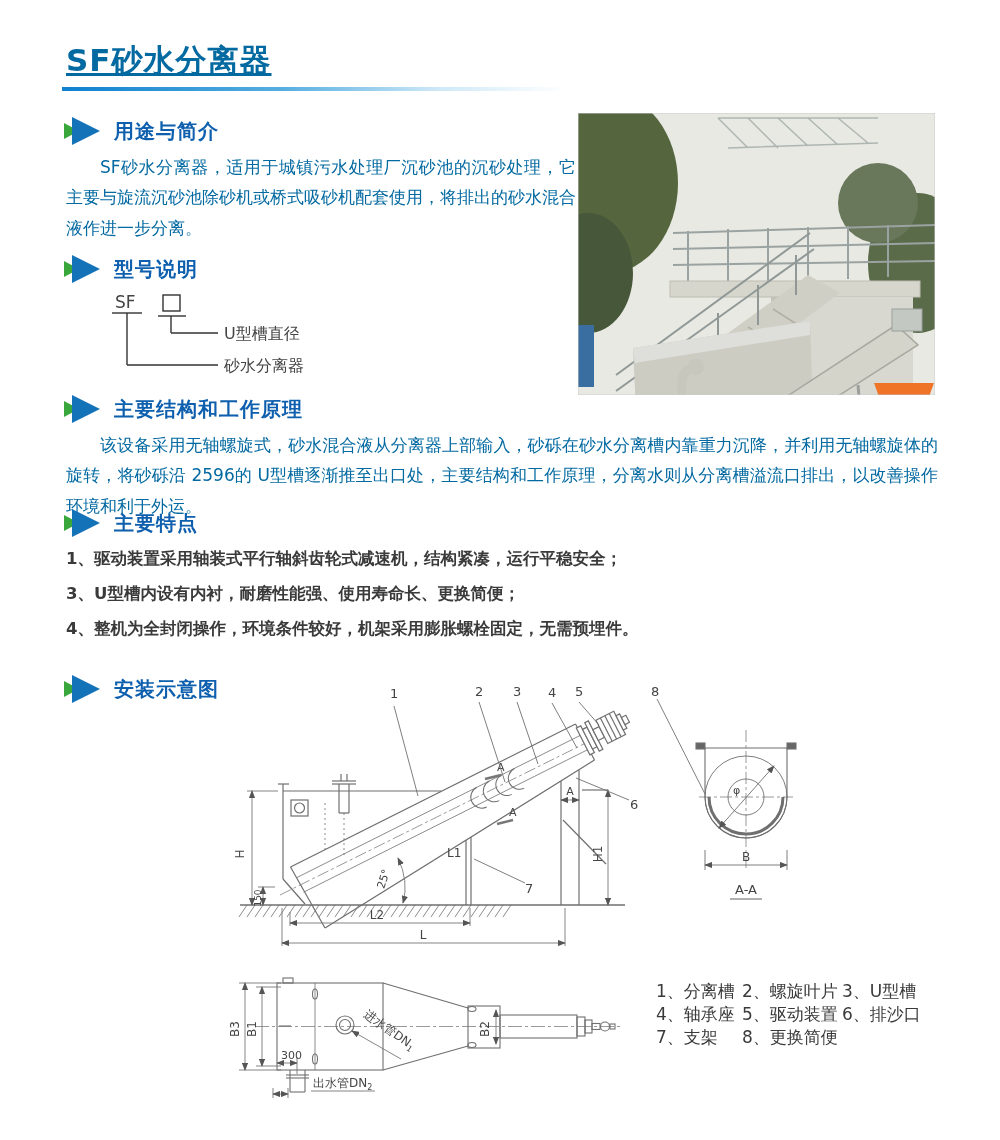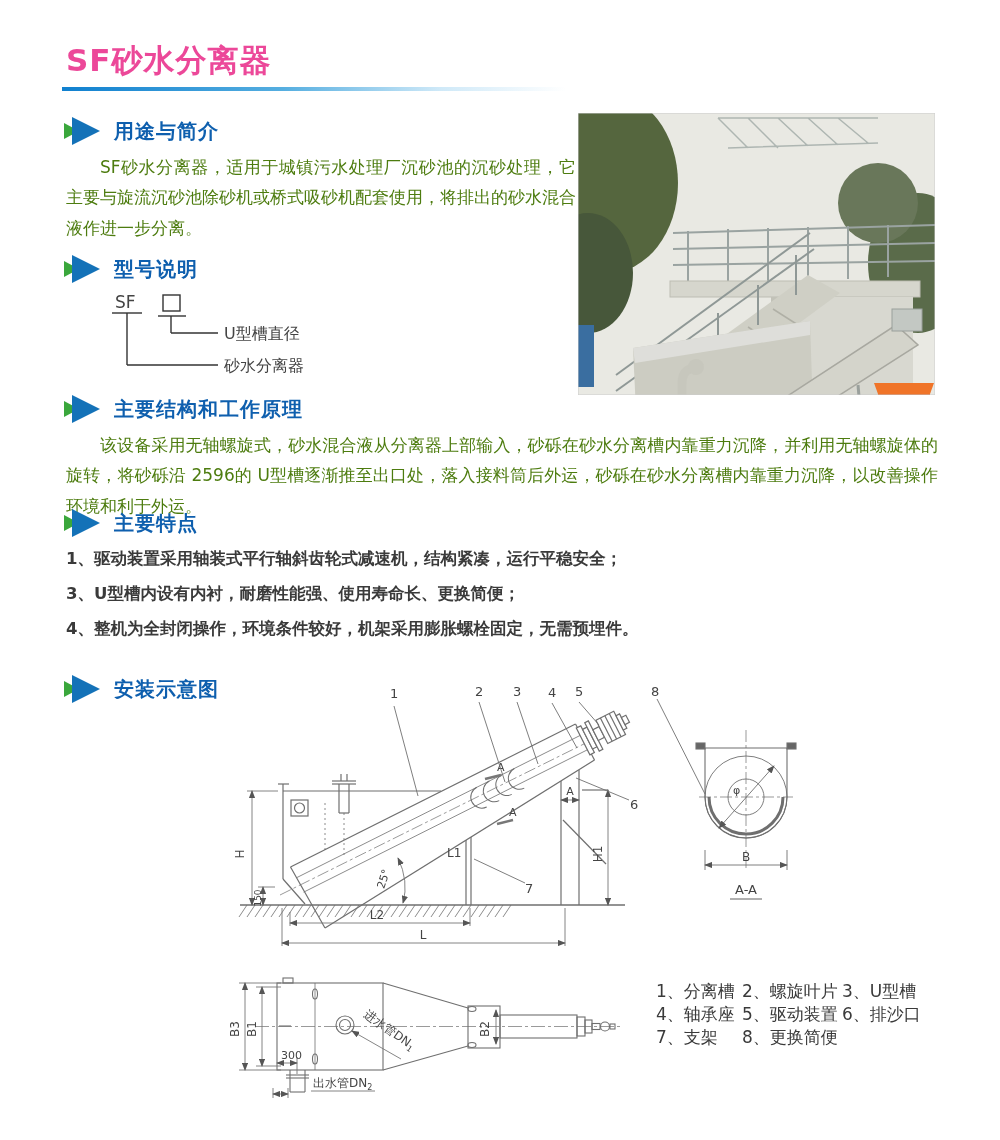--- a/index.html
+++ b/index.html
@@ -1,22 +1,22 @@
 <!DOCTYPE html>
 <html><head>
 <meta charset="utf-8">
 <style>
   html,body{margin:0;padding:0;background:#ffffff;}
   body{width:1000px;height:1140px;position:relative;font-family:"DejaVu Sans","Liberation Sans",sans-serif;color:#3d3d3d;}
   .abs{position:absolute;}
-  .page-title{left:66px;top:40px;font-size:31px;font-weight:bold;color:#ec4899;letter-spacing:1px;}
+  .page-title{left:66px;top:40px;font-size:31px;font-weight:bold;color:#0369a1;letter-spacing:1px;text-decoration:underline;}
   .title-rule{left:62px;top:87px;width:630px;height:4px;background:linear-gradient(to right,#1080cf 0%,#55aee0 35%,#cfe9f8 60%,rgba(255,255,255,0) 80%);}
   .sec-header{display:flex;align-items:center;gap:8px;}
   .sec-header .label{font-size:20px;font-weight:bold;color:#0e5fae;letter-spacing:1px;}
-  .para{font-size:17px;line-height:1.78;color:#4d7c0f;text-align:justify;text-indent:2em;}
+  .para{font-size:17px;line-height:1.78;color:#0369a1;text-align:justify;text-indent:2em;}
   .features p{margin:0 0 13px 0;font-size:16.5px;color:#3a3a3a;font-weight:bold;}
   .legend{left:656px;top:980px;width:300px;display:grid;grid-template-columns:86px 100px auto;font-size:17px;color:#3a3a3a;}
   .legend .legend-item{white-space:nowrap;}
   svg text{font-family:"DejaVu Sans","Liberation Sans",sans-serif;}
   .draw text{fill:#444;}
 </style>
 </head>
 <body>
 
 <div class="abs page-title">SF砂水分离器</div>
@@ -126,21 +126,21 @@
   <text x="124" y="88" font-size="16" fill="#3a3a3a">砂水分离器</text>
 </svg>
 
 <div class="abs sec-header" style="left:64px;top:394px;text-align:right;">
   <svg width="42" height="30" viewBox="0 0 42 30">
     <polygon points="0,7 15,15 0,23" fill="#3aa73c"></polygon>
     <polygon points="8,1 36,15 8,29" fill="#1472b8"></polygon>
   </svg>
   <span class="label">主要结构和工作原理</span>
 </div>
-<div class="abs para" style="left:66px;top:430px;width:872px;">该设备采用无轴螺旋式，砂水混合液从分离器上部输入，砂砾在砂水分离槽内靠重力沉降，并利用无轴螺旋体的旋转，将砂砾沿 2596的 U型槽逐渐推至出口处，落入接料筒后外运，砂砾在砂水分离槽内靠重力沉降，以改善操作环境和利于外运。</div>
+<div class="abs para" style="left:66px;top:430px;width:872px;">该设备采用无轴螺旋式，砂水混合液从分离器上部输入，砂砾在砂水分离槽内靠重力沉降，并利用无轴螺旋体的旋转，将砂砾沿 2596的 U型槽逐渐推至出口处，主要结构和工作原理，分离水则从分离槽溢流口排出，以改善操作环境和利于外运。</div>
 
 <div class="abs sec-header" style="left:64px;top:508px;">
   <svg width="42" height="30" viewBox="0 0 42 30">
     <polygon points="0,7 15,15 0,23" fill="#3aa73c"></polygon>
     <polygon points="8,1 36,15 8,29" fill="#1472b8"></polygon>
   </svg>
   <span class="label">主要特点</span>
 </div>
 <div class="abs features" style="left:66px;top:548px;width:880px;">
   <p>1、驱动装置采用轴装式平行轴斜齿轮式减速机，结构紧凑，运行平稳安全；</p>

